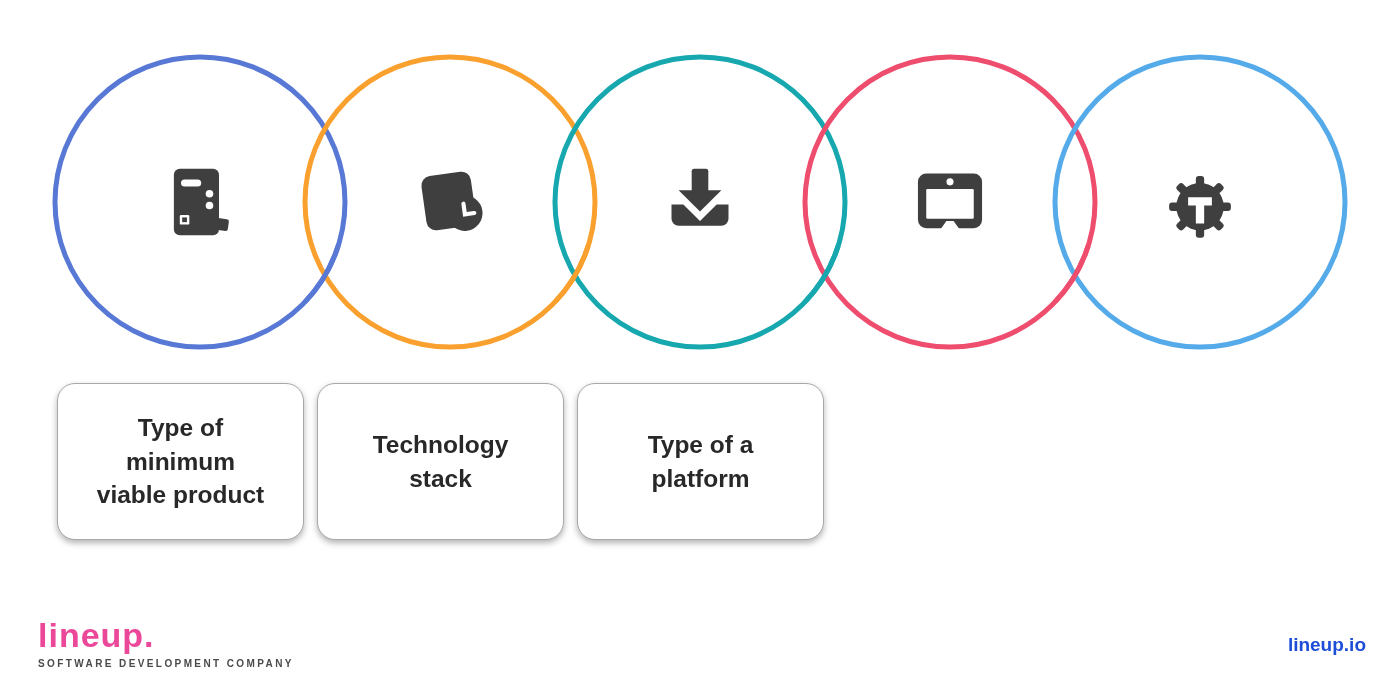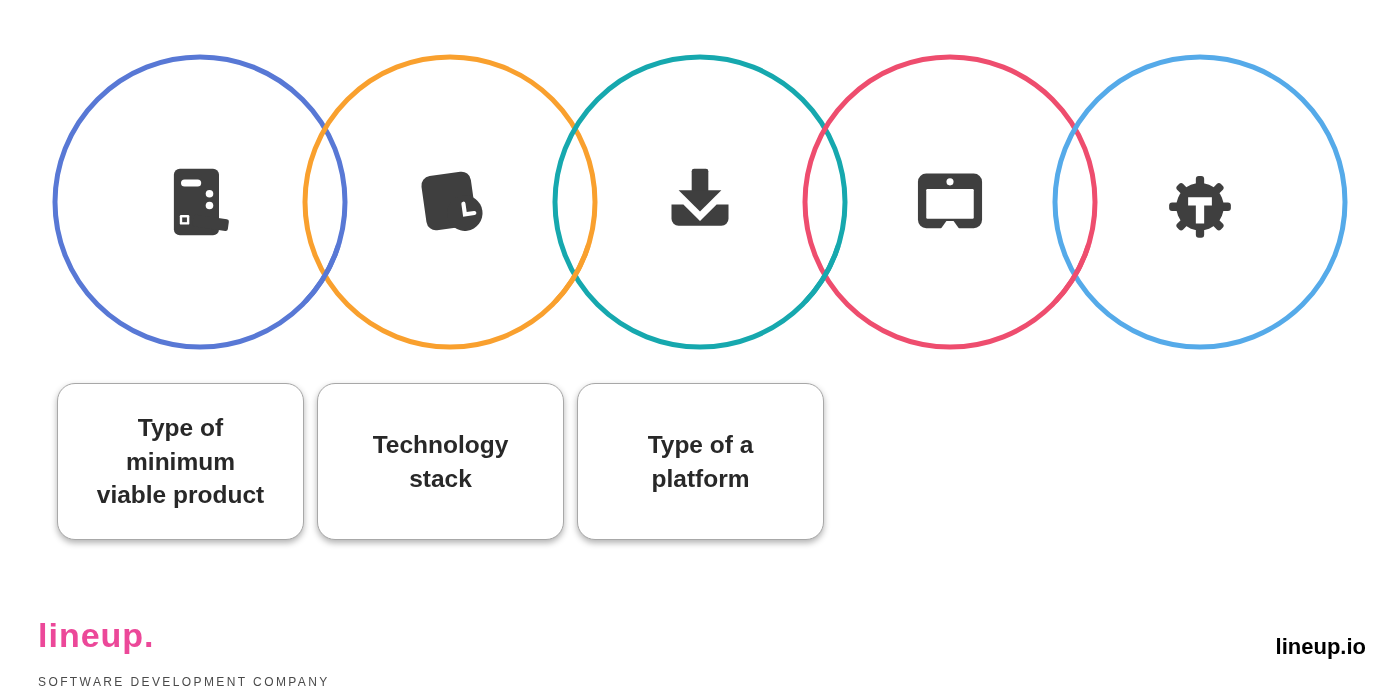--- a/index.html
+++ b/index.html
@@ -57,29 +57,29 @@
 
   
   .logo {
     position:absolute; left:38px; top:616px;
     color:#3b3b3b;
   }
   .logo .wordmark {
     font-size:34px; font-weight:800; letter-spacing:1px; color:#ec4899;
   }
   .logo .tagline {
-    margin-top:20px;
-    font-size:12px; font-weight:400;
+    margin-top:3px;
+    font-size:10px; font-weight:700;
     letter-spacing:2.4px;
     color:#4a4a4a;
     white-space:nowrap;
   }
   .website {
     position:absolute; right:34px; top:634px;
-    font-size:22px; font-weight:700; color:#000000;
+    font-size:19px; font-weight:700; color:#1d4ed8;
   }
 </style>
 </head>
 <body>
 
 <div class="stage">
 
   <svg class="rings" viewBox="0 0 1400 380" xmlns="http://www.w3.org/2000/svg">
       <circle cx="200" cy="202" r="145" fill="none" stroke="#5878D5" stroke-width="5"></circle>
       <circle cx="450" cy="202" r="145" fill="none" stroke="#F9A02E" stroke-width="5"></circle>

